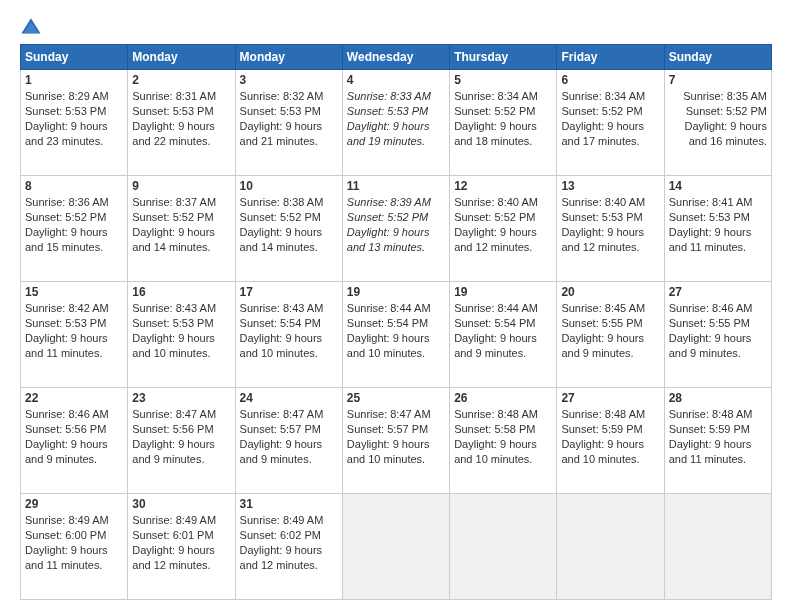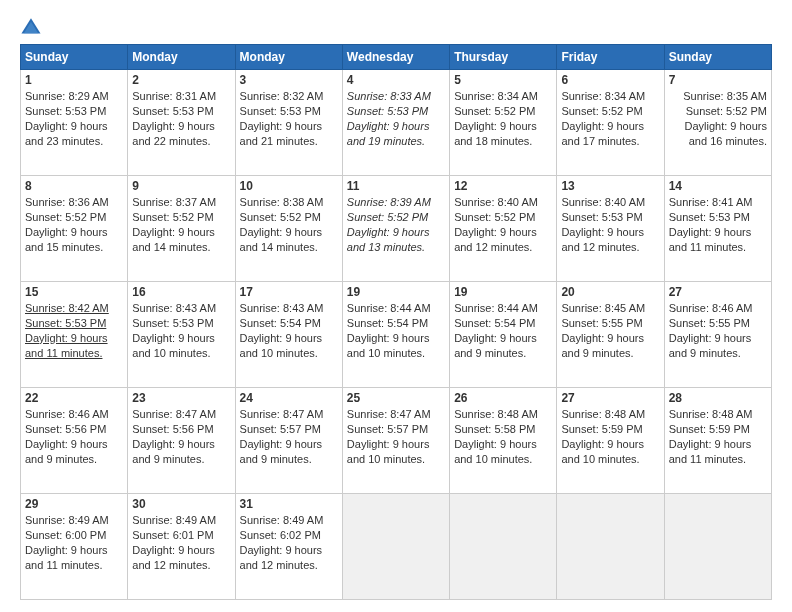--- a/index.html
+++ b/index.html
@@ -239,21 +239,21 @@
               <span class="day-num">14</span>
               <div class="day-info" style="white-space: pre-line;">Sunrise: 8:41 AM
 Sunset: 5:53 PM
 Daylight: 9 hours
 and 11 minutes.</div>
             </td>
           </tr>
           <tr>
             <td>
               <span class="day-num">15</span>
-              <div class="day-info" style="white-space: pre-line; text-decoration: underline;">Sunrise: 8:42 AM
+              <div class="day-info" style="white-space: pre-line;">Sunrise: 8:42 AM
 Sunset: 5:53 PM
 Daylight: 9 hours
 and 11 minutes.</div>
             </td>
             <td>
               <span class="day-num">16</span>
               <div class="day-info" style="white-space: pre-line;">Sunrise: 8:43 AM
 Sunset: 5:53 PM
 Daylight: 9 hours
 and 10 minutes.</div>

